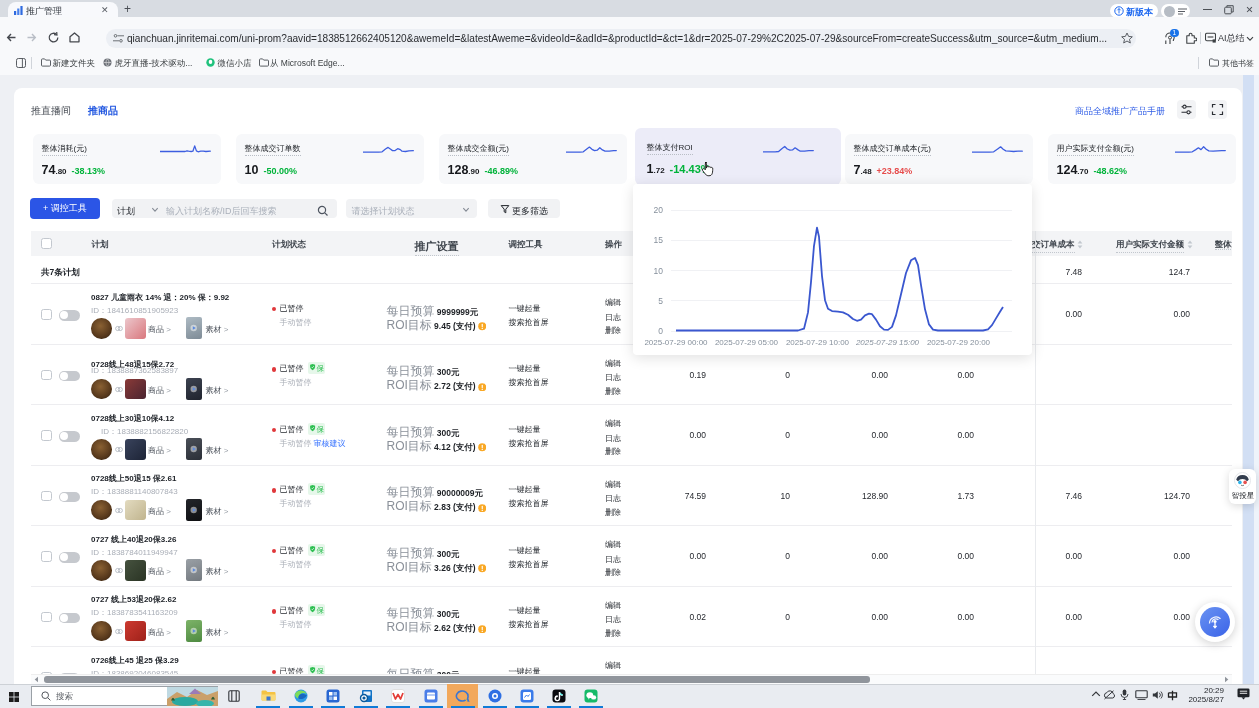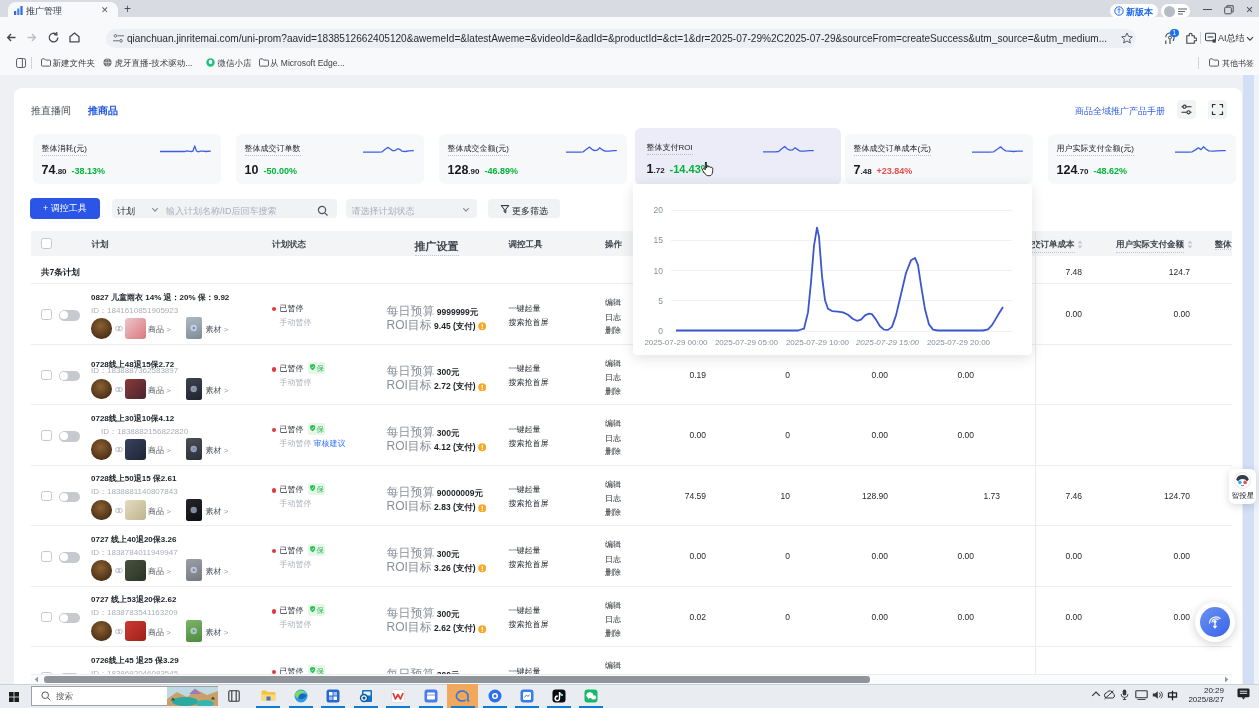--- a/index.html
+++ b/index.html
@@ -514,21 +514,21 @@
 <div class="ab" style="left:591px;top:418.7px;font-size:8px;color:#272b31;">删除</div>
 <div class="ab" style="left:622px;top:402.5px;width:70px;">
       <div class="num">74.59</div>
     </div>
 <div class="ab" style="left:706px;top:402.5px;width:70px;">
       <div class="num">10</div>
     </div>
 <div class="ab" style="left:804px;top:402.5px;width:70px;">
       <div class="num">128.90</div>
     </div>
-<div class="ab" style="left:916px;top:402.5px;width:70px;">
+<div class="ab" style="left:890px;top:402.5px;width:70px;">
       <div class="num">1.73</div>
     </div>
 <div class="ab" style="left:998px;top:402.5px;width:70px;">
       <div class="num">7.46</div>
     </div>
 <div class="ab" style="left:1106px;top:402.5px;width:70px;">
       <div class="num">124.70</div>
     </div>
 <div class="ab" style="left:17px;top:437.2px;width:1201px;height:1px;background:#ededf0;"></div>
 <div class="ab" style="left:27px;top:463.0px;width:10.5px;height:10.5px;background:#fff;border:1px solid #c3c8cf;border-radius:2.5px;"></div>

